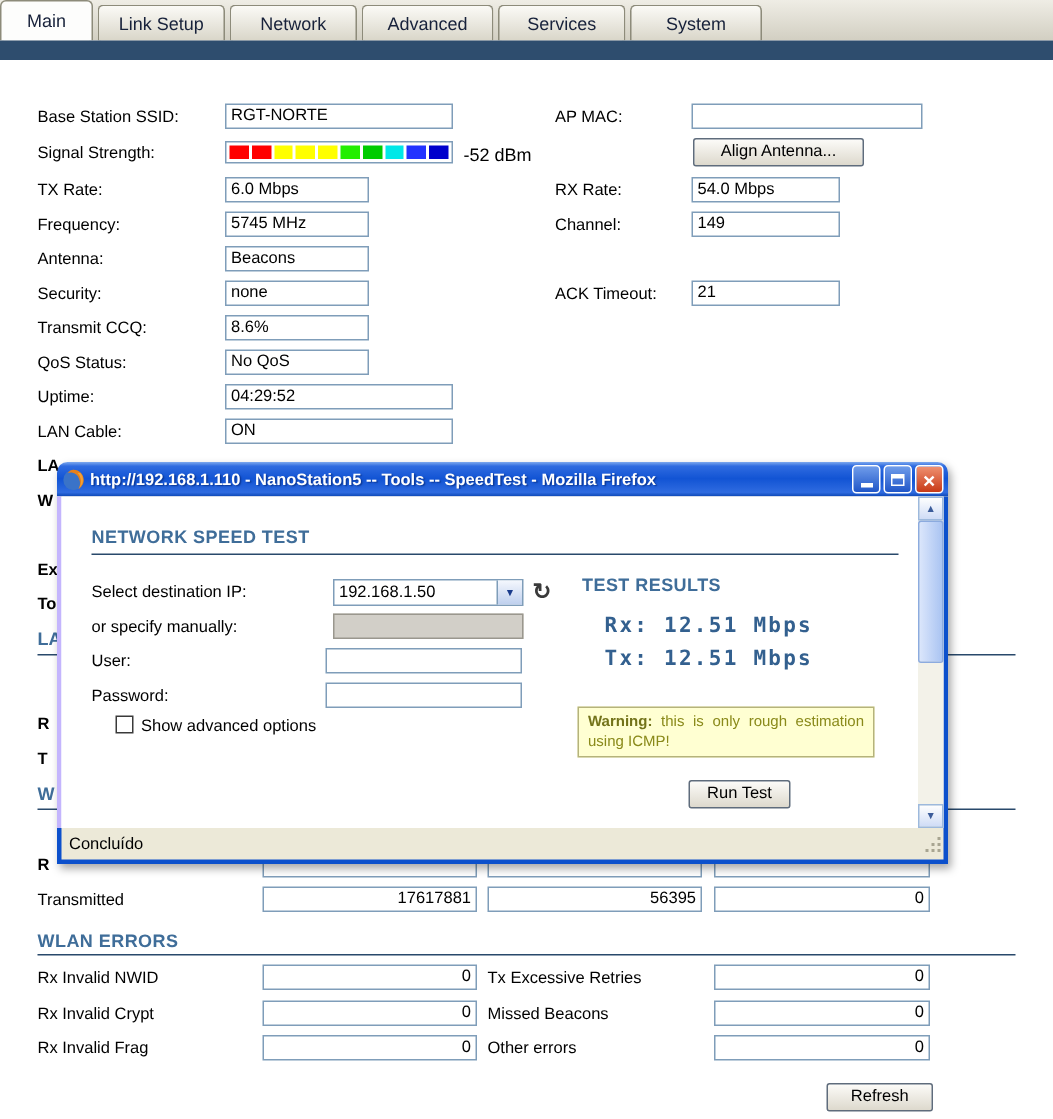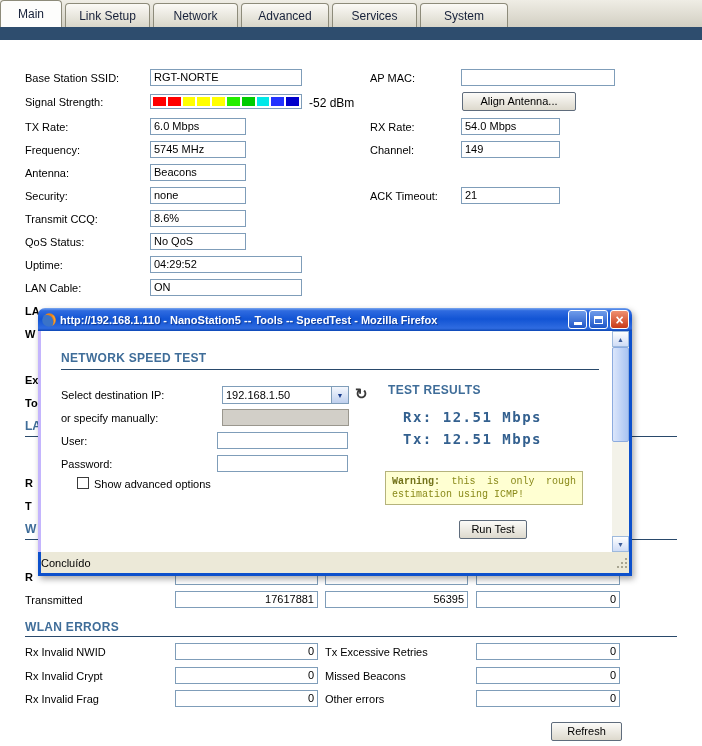--- a/index.html
+++ b/index.html
@@ -91,21 +91,21 @@
   }
   .scroll-thumb {
     height:95px; flex:0 0 95px; box-sizing:border-box;
     background:linear-gradient(90deg,#dbe6fb,#aac4f2); border:1px solid #8cabdf; border-radius:2px;
   }
   .scroll-track { flex:1; }
 
   .statusrow {
     height:24px; flex:0 0 24px; box-sizing:border-box;
     border:3px solid #0c50cc; border-top:none; background:#ece9d8;
-    display:flex; align-items:center; 
+    display:flex; align-items:center; padding-left:5px;
   }
   .status-text { font-size:11px; color:#000; }
   .grip { position:relative; width:14px; height:14px; margin-left:auto; }
   .grip::before {
     content:""; position:absolute; right:2px; bottom:2px; width:2px; height:2px; background:#a8a591;
     box-shadow:-4px 0 #a8a591, -8px 0 #a8a591, 0 -4px #a8a591, -4px -4px #a8a591, 0 -8px #a8a591;
   }
 
   .dropdown {
     position:absolute; left:181px; top:55px; width:127px; height:18px; box-sizing:border-box;
@@ -122,21 +122,21 @@
     position:absolute; left:36px; top:146px; width:12px; height:12px;
     box-sizing:border-box; border:1px solid #3a3a3a; background:#fff;
   }
   .result {
     position:absolute; font-family:"DejaVu Sans Mono", monospace;
     font-size:14px; font-weight:bold; color:#33608f; letter-spacing:1.5px; white-space:pre;
   }
   .warnbox {
     position:absolute; left:344px; top:140px; width:198px; box-sizing:border-box;
     border:1px solid #b5b37c; background:#ffffd2; padding:3px 6px;
-    font-family:Liberation Mono, monospace; font-size:10px; line-height:13px;
+    font-family:Liberation Sans, sans-serif; font-size:10px; line-height:13px;
     color:#8a8a1a; text-align:justify;
   }
   .warnbox b { color:#73731a; }
 </style>
 </head>
 <body>
 
 <div id="screen">
 
   <div class="tabbar">

